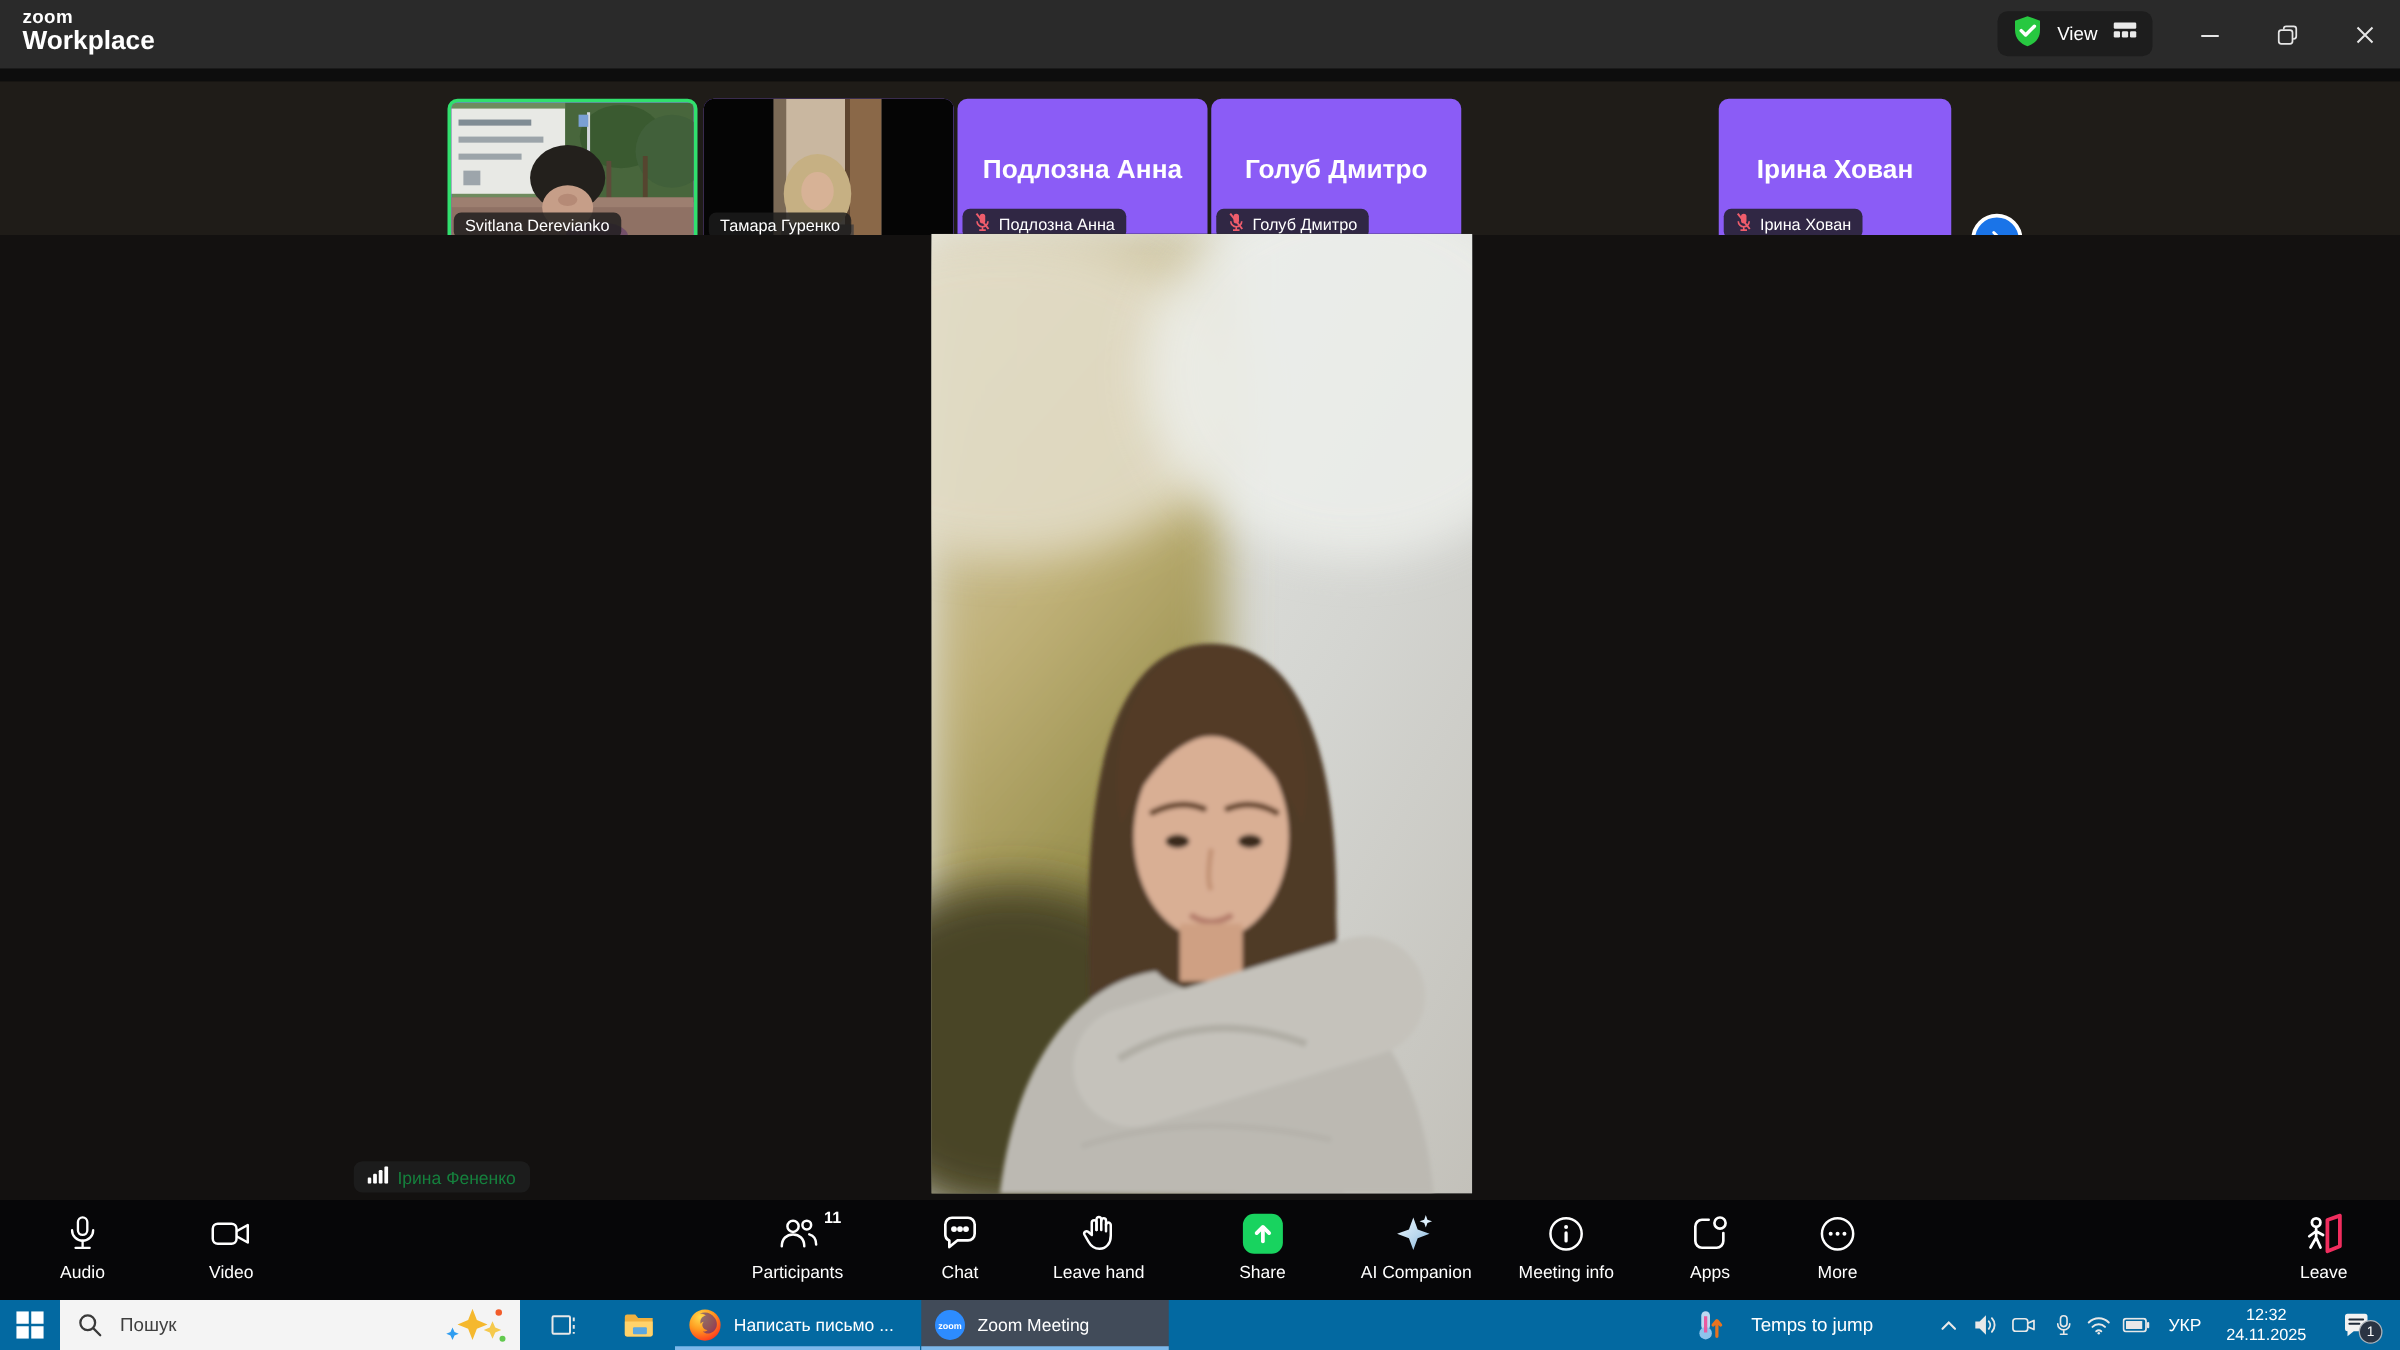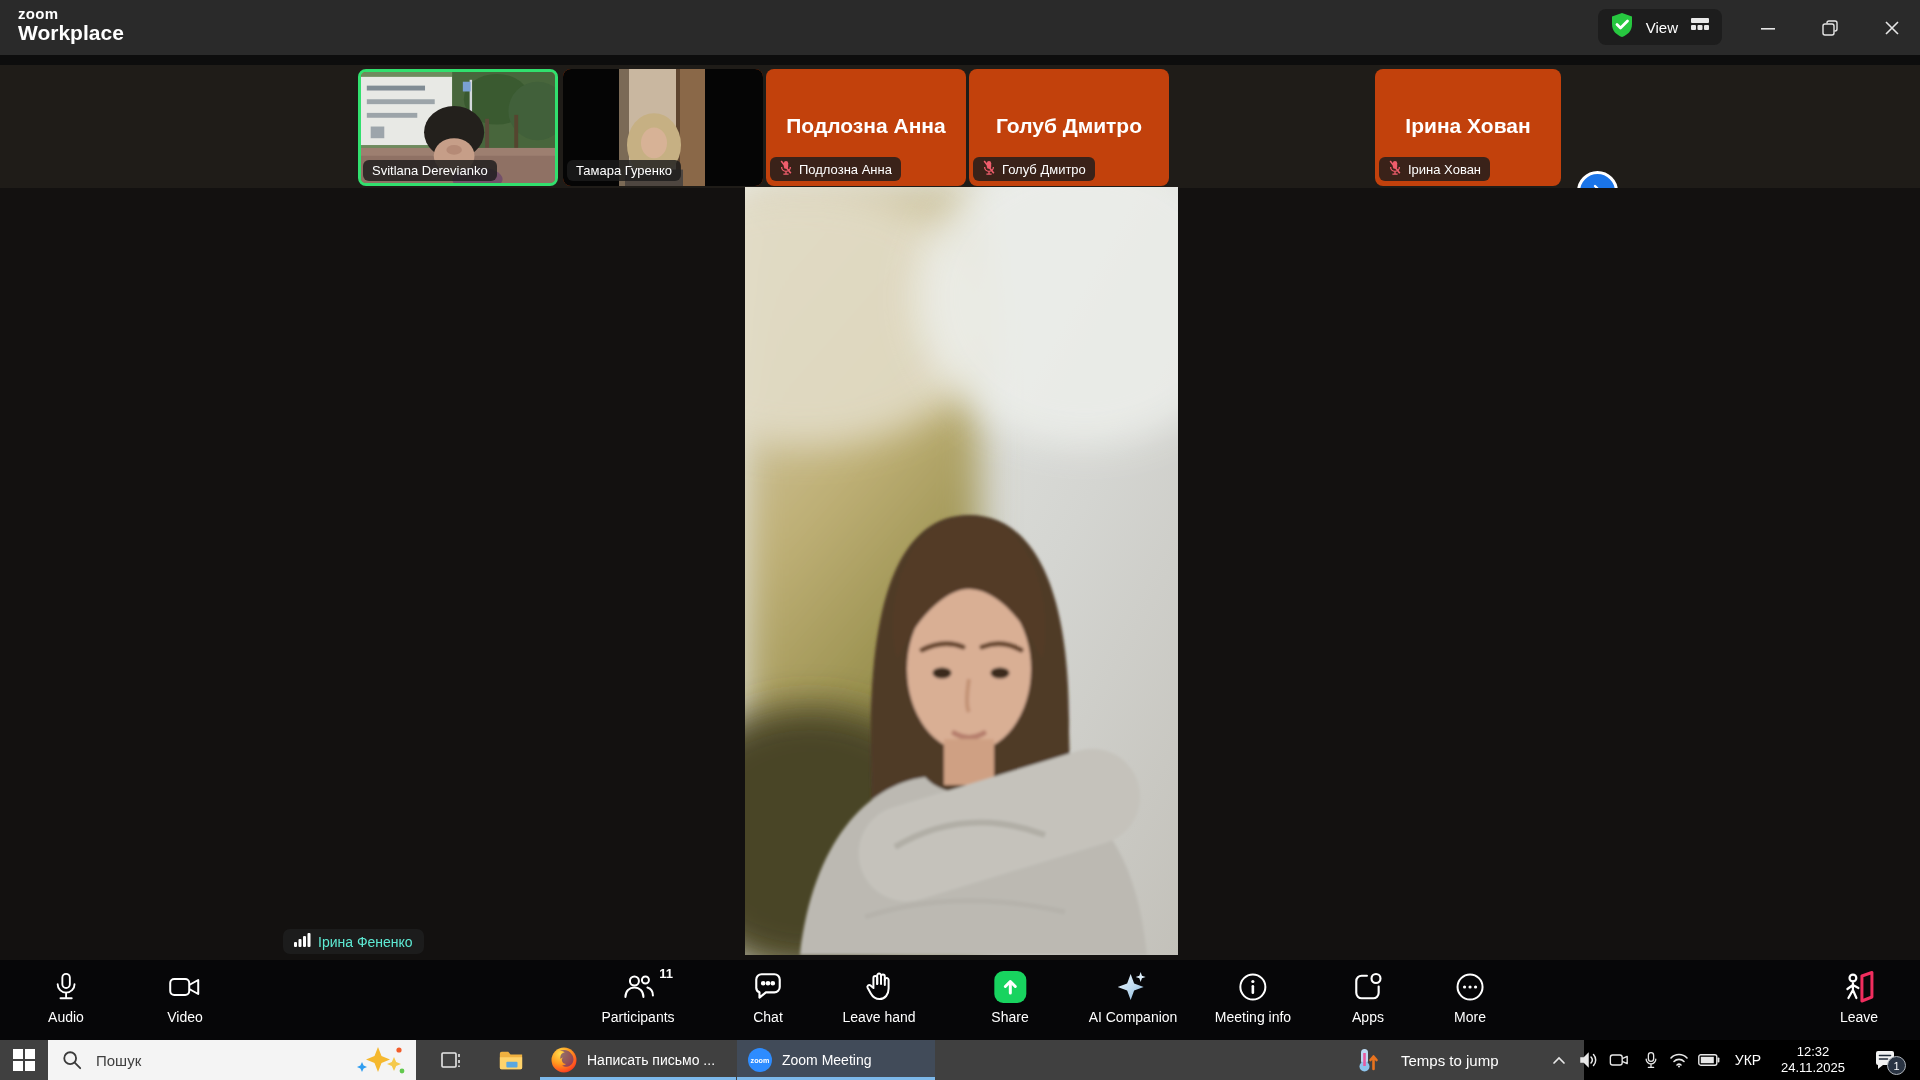--- a/index.html
+++ b/index.html
@@ -15,47 +15,47 @@
   .view-pill { position:absolute; right:198px; top:9px; height:36px; min-width:118px; background:#1d1d1d; border-radius:8px; display:flex; align-items:center; gap:12px; padding:0 12px; cursor:pointer; }
   .view-pill .v-label { color:#fff; font-size:15px; }
   .win-btn { position:absolute; top:0; width:56px; height:55px; display:flex; align-items:center; justify-content:center; cursor:pointer; }
   .win-min { right:124px; } .win-max { right:62px; } .win-close { right:0; }
   .bar-divider { position:absolute; left:0; top:55px; width:1920px; height:10px; background:#0d0d0d; }
 
   
   .filmstrip-row { position:absolute; left:0; top:65px; width:1920px; height:123px; background:#1f1c18; }
   .stage { position:absolute; left:0; top:188px; width:1920px; height:772px; background:#131110; }
 
-  .tile { position:absolute; top:4px; height:117px; width:200px; border-radius:8px; overflow:hidden; background:#c2410c; cursor:pointer; }
+  .tile { position:absolute; top:14px; height:117px; width:200px; border-radius:8px; overflow:hidden; background:#8b5cf6; cursor:pointer; }
   .tile.video1 { left:358px; border:3px solid #31e06e; }
   .tile.video2 { left:563px; }
   .tile.audio0 { left:766px; } .tile.audio1 { left:969px; } .tile.audio2 { left:1172px; } .tile.audio3 { left:1375px; width:186px; }
   .tile svg.fill { position:absolute; inset:0; width:100%; height:100%; }
   .big-name { position:absolute; left:0; right:0; top:50%; transform:translateY(-58%); text-align:center; color:#fff; font-size:21px; font-weight:700; white-space:pre; overflow:hidden; }
   .name-pill { position:absolute; left:4px; bottom:5px; background:rgba(28,28,28,.82); border-radius:6px; padding:3px 9px; display:flex; align-items:center; gap:6px; color:#fff; font-size:13px; white-space:nowrap; max-width:96%; }
   .tile.video1 .name-pill { left:2px; bottom:2px; }
 
   .next-btn { position:absolute; left:1577px; top:106px; width:41px; height:41px; border-radius:50%; background:#1a74e8; border:3px solid #fff; display:flex; align-items:center; justify-content:center; cursor:pointer; }
 
   .main-video { position:absolute; left:745px; top:-1px; width:433px; height:768px; overflow:hidden; background:#000; }
   .main-video svg { width:100%; height:100%; display:block; }
-  .speaker-pill { position:absolute; left:283px; top:741px; background:rgba(30,30,30,.85); border-radius:7px; padding:4px 11px; display:flex; align-items:center; gap:7px; color:#5eead4; font-size:14px; }
+  .speaker-pill { position:absolute; left:283px; top:741px; background:rgba(30,30,30,.85); border-radius:7px; padding:4px 11px; display:flex; align-items:center; gap:7px; color:#15803d; font-size:14px; }
 
   
   .toolbar { position:absolute; left:0; top:960px; width:1920px; height:80px; background:#060608; }
   .tb-item { position:absolute; top:10px; transform:translateX(-50%); display:flex; flex-direction:column; align-items:center; gap:5px; color:#fff; cursor:pointer; }
   .tb-item .ic { height:34px; display:flex; align-items:center; justify-content:center; position:relative; }
   .tb-item .lbl { font-size:14px; }
   .tb-audio{left:66px} .tb-video{left:185px} .tb-participants{left:638px} .tb-chat{left:768px} .tb-raisehand{left:879px}
   .tb-share{left:1010px} .tb-ai{left:1133px} .tb-info{left:1253px} .tb-apps{left:1368px} .tb-more{left:1470px} .tb-leave{left:1859px}
   .count-badge { position:absolute; top:-4px; right:-18px; color:#fff; font-size:13px; font-weight:600; }
   .share-ic { width:32px; height:32px; border-radius:9px; background:#18d35f; display:flex; align-items:center; justify-content:center; }
 
   
-  .taskbar { position:absolute; left:0; top:1040px; width:1584px; height:40px; background:#404040;padding-left:13px; }
+  .taskbar { position:absolute; left:0; top:1040px; width:1920px; height:40px; background:#0369a1;padding-left:13px; }
   .tb-abs { position:absolute; top:0; height:40px; display:flex; align-items:center; justify-content:center; cursor:pointer; }
   .start { left:0; width:48px; }
   .searchbox { left:48px; width:368px; background:#f4f4f4; justify-content:flex-start; padding:0 10px 0 14px; gap:14px; cursor:text; }
   .searchbox .ph { color:#3f3f3f; font-size:15px; flex:1; }
   .taskview { left:428px; width:46px; }
   .explorer { left:488px; width:46px; }
   .app-btn { gap:9px; padding:0 10px; }
   .ff-btn { left:540px; width:196px; justify-content:flex-start; }
   .zoom-btn { left:737px; width:198px; justify-content:flex-start; background:#414b59; }
   .app-btn .app-lbl { color:#fff; font-size:14px; white-space:nowrap; }

